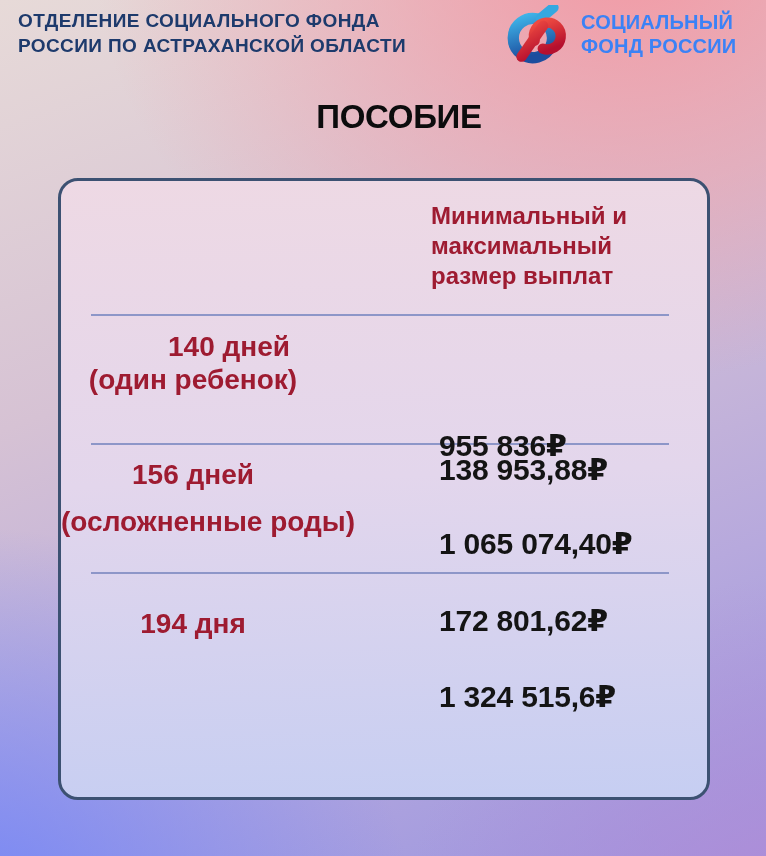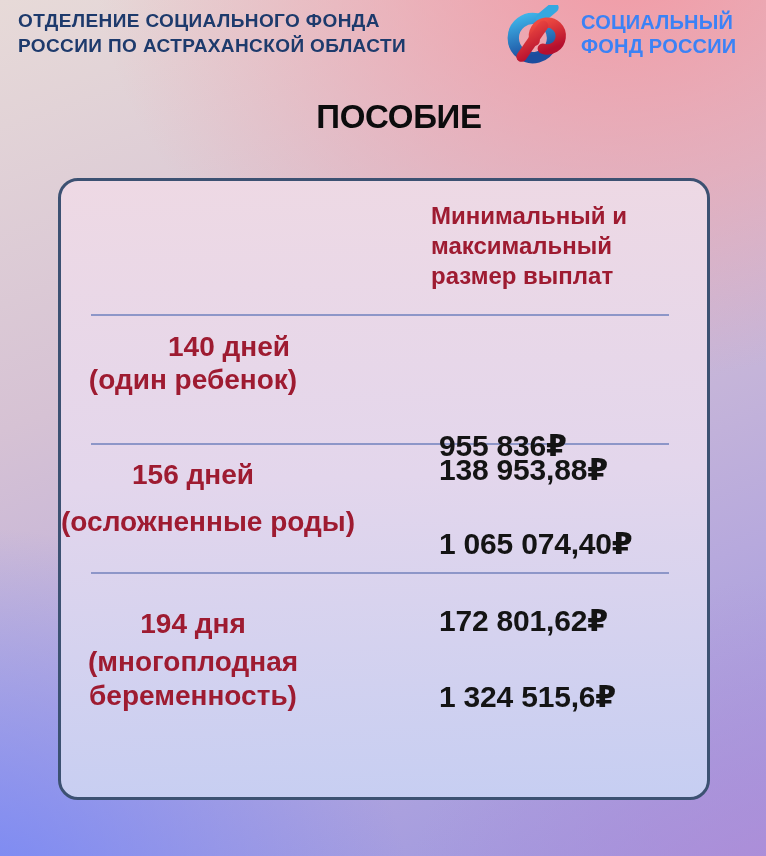--- a/index.html
+++ b/index.html
@@ -112,17 +112,16 @@
   <div class="dur r1">140 дней</div>
   <div class="note r1 nowrap">(один ребенок)</div>
   <div class="val max1">955 836₽</div>
 
   <div class="dur r2">156 дней</div>
   <div class="note r2 nowrap">(осложненные роды)</div>
   <div class="val min2">138 953,88₽</div>
   <div class="val max2">1 065 074,40₽</div>
 
   <div class="dur r3">194 дня</div>
-  <div class="note r3">(многоплодная беременность)</div>
   <div class="val min3">172 801,62₽</div>
   <div class="val max3">1 324 515,6₽</div>
 
 </section>
 
 </body></html>

